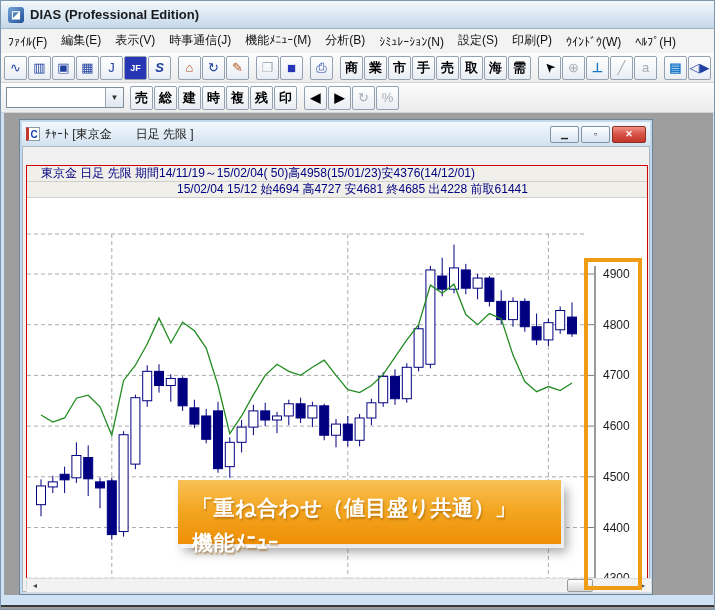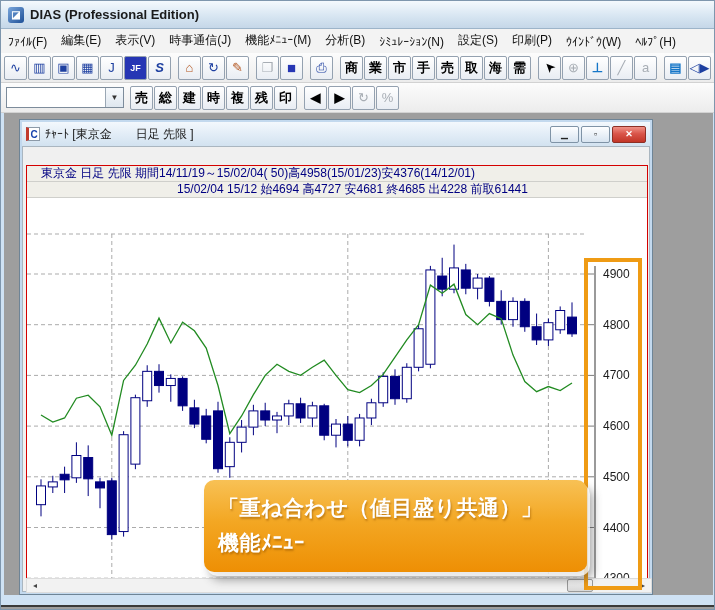--- a/index.html
+++ b/index.html
@@ -53,21 +53,21 @@
   .cw-content{position:relative;height:446px;background:#f0f0f0;border:1px solid #aab6c0;box-sizing:border-box;}
   .red-frame{position:absolute;left:3px;top:1px;width:622px;height:428px;border:1px solid #d40000;
     background:#fff;box-sizing:border-box;overflow:hidden;margin-top:17px;}
   .hdr-line{height:15px;background:#f0efe9;border-bottom:1px solid #cfcfcb;font-size:12px;line-height:15px;
     color:#000082;white-space:nowrap;overflow:hidden;}
   .hdr-line:nth-child(1),.hdr-line:nth-child(3){padding-left:14px;}
   .hdr-line:nth-child(2),.hdr-line:nth-child(4){padding-left:150px;}
   svg.plot{position:absolute;left:0;top:62px;}
   .axis-box{position:absolute;left:557px;top:92px;width:58px;height:332px;border:4px solid #ef9b14;
     box-sizing:border-box;z-index:4;pointer-events:none;}
-  .callout{position:absolute;left:177px;top:314px;width:383px;height:92px;border-radius:10px;z-index:5;
+  .callout{position:absolute;left:151px;top:314px;width:383px;height:64px;border-radius:0;z-index:5;
     background:linear-gradient(#f8c155,#f3a723 45%,#ee8f04);
     box-shadow:3px 4px 0 rgba(255,255,255,.75),6px 8px 10px rgba(60,60,60,.45);
     color:#fff;font-weight:bold;font-size:21px;line-height:35px;padding:10px 14px;box-sizing:border-box;
     text-shadow:1px 2px 2px rgba(150,85,0,.55);letter-spacing:0.5px;}
   .hscroll{position:absolute;left:3px;top:431px;width:626px;height:15px;background:#f2f2f2;
     border:1px solid #dcdcdc;box-sizing:border-box;display:flex;align-items:center;}
   .sc-arrow{width:16px;height:13px;display:flex;align-items:center;justify-content:center;font-size:8px;color:#444;}
   .sc-track{position:relative;flex:1;height:13px;}
   .sc-thumb{position:absolute;left:524px;top:0;width:26px;height:13px;border:1px solid #9a9a9a;border-radius:2px;
     background:linear-gradient(#fefefe,#d8d8d8);box-sizing:border-box;}

